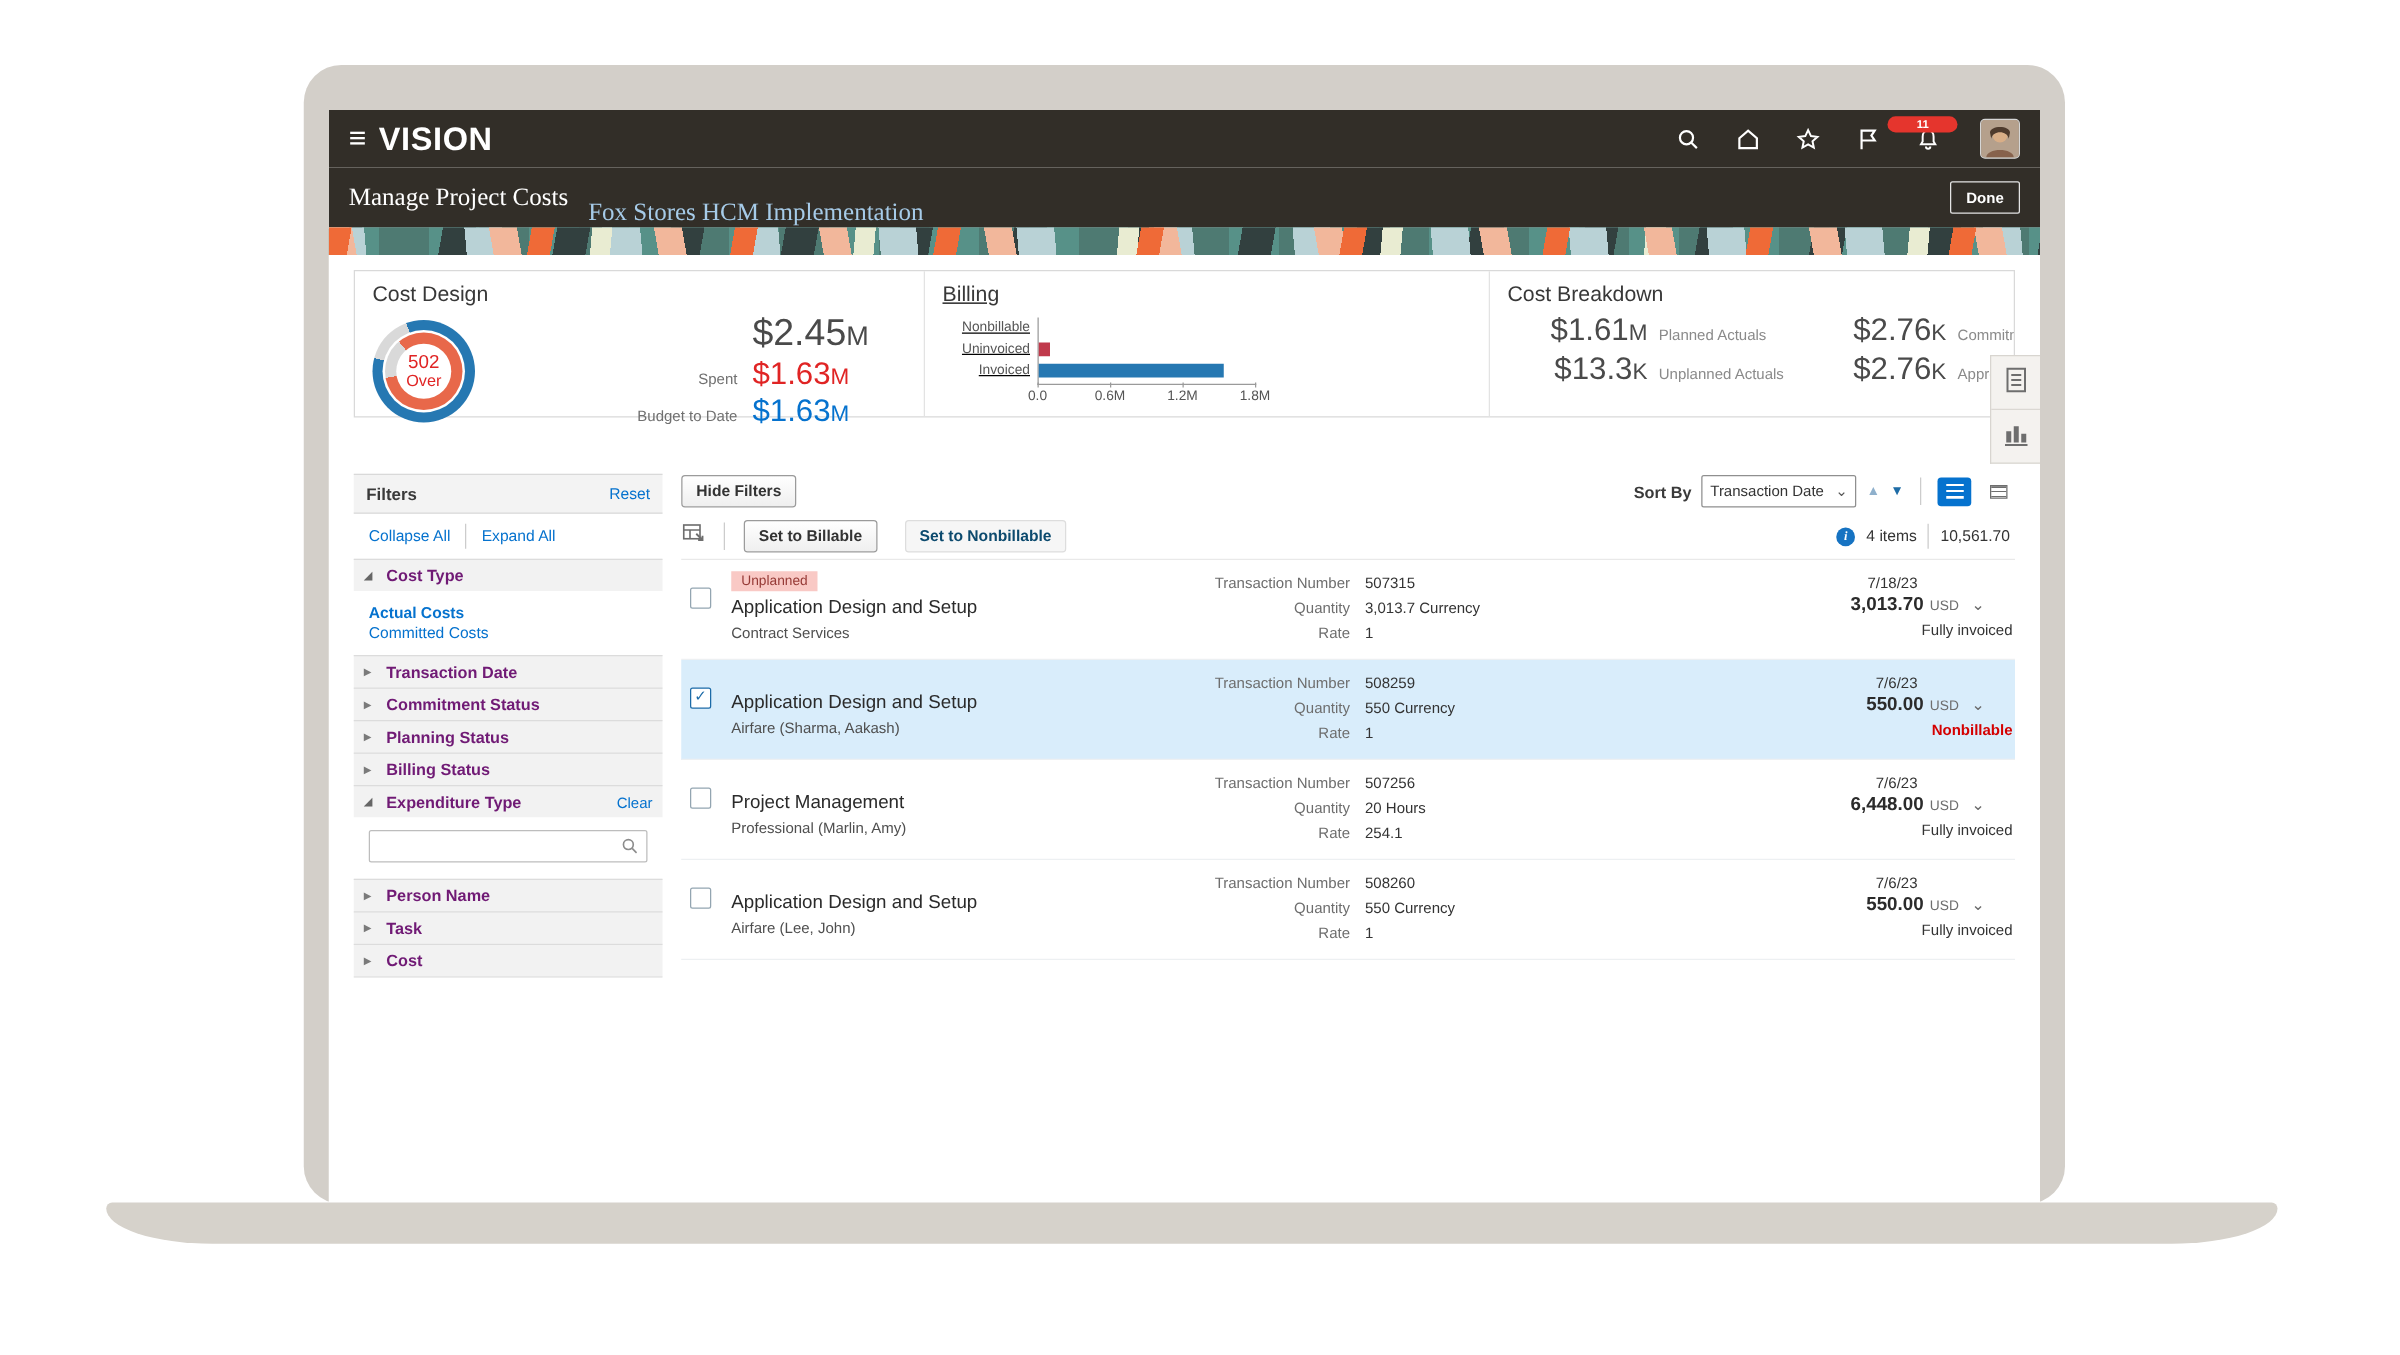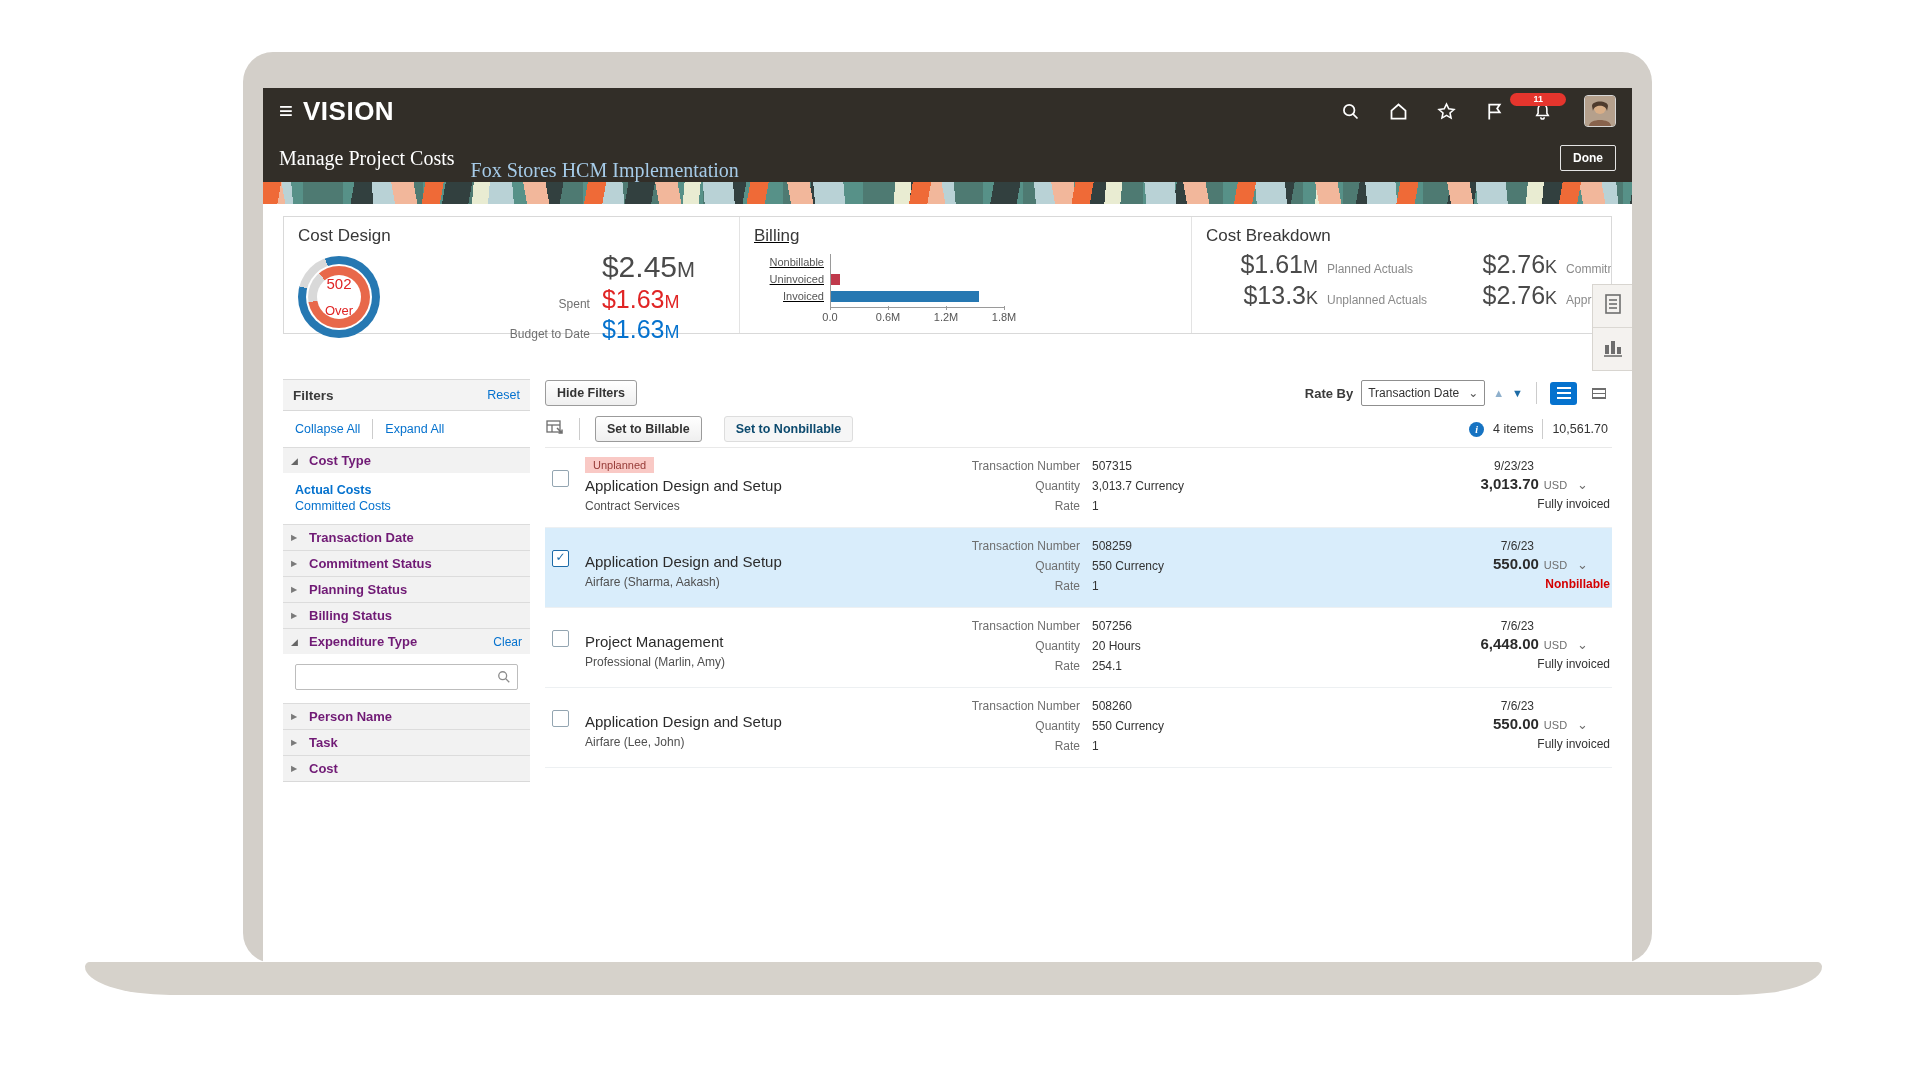--- a/index.html
+++ b/index.html
@@ -51,21 +51,21 @@
   .kpi-billing{width:452px;text-decoration:underline;}
   .kpi-breakdown{flex:1;min-width:0;overflow:hidden;}
 
   .cb-flex{display:flex;align-items:center;gap:6px;}
   .donut{position:relative;width:82px;height:82px;border-radius:50%;flex:none;
     background:conic-gradient(from -20deg,#2678b2 0 305deg,#d9d9d9 305deg 360deg);}
   .d-gap{position:absolute;inset:8px;border-radius:50%;background:#fff;}
   .d-inner{position:absolute;inset:10px;border-radius:50%;
     background:conic-gradient(from -40deg,#e8684a 0 300deg,#d9d9d9 300deg 360deg);}
   .d-center{position:absolute;inset:19px;border-radius:50%;background:#fff;display:flex;flex-direction:column;
-    align-items:center;justify-content:space-between;color:#e02424;line-height:1.15;}
+    align-items:center;justify-content:center;color:#e02424;line-height:1.15;}
   .d-val{font-size:15px;} .d-lbl{font-size:13px;}
   .cb-figures{flex:1;display:grid;grid-template-columns:auto auto;justify-content:end;align-items:baseline;
     column-gap:12px;row-gap:1px;padding-right:30px;}
   .fig-label{font-size:12px;color:#707070;text-align:right;}
   .fig-total{font-size:30px;color:#4a4a4a;}
   .fig-red{font-size:25px;color:#e02424;}
   .fig-blue{font-size:25px;color:#0572ce;}
   .sfx{font-size:.72em;}
 
   
@@ -382,21 +382,21 @@
                   <span class="f-sec-label">Cost</span>
                 </div>
               </div>
         </aside>
 
         <section class="list">
 
           <div class="toolbar1">
             <button class="btn">Hide Filters</button>
             <div class="sort-area">
-              <span class="sort-label">Rate By</span>
+              <span class="sort-label">Sort By</span>
               <div class="select">
                 <span>Transaction Date</span>
                 <span class="sel-chev">⌄</span>
               </div>
               <span class="sort-tri up">▲</span>
               <span class="sort-tri down">▼</span>
               <span class="tb-div"></span>
               <span class="view-btn active">
                     <span class="vlines"></span>
                   </span>
@@ -440,21 +440,21 @@
                     <div>Transaction Number</div>
                     <div>Quantity</div>
                     <div>Rate</div>
                   </div>
                   <div class="col-values">
                     <div>507315</div>
                     <div>3,013.7 Currency</div>
                     <div>1</div>
                   </div>
                   <div class="col-right">
-                    <div class="r-date">9/23/23</div>
+                    <div class="r-date">7/18/23</div>
                     <div class="r-amount">
                       <span class="amt">3,013.70</span>
                       <span class="cur">USD</span>
                       <span class="chev">⌄</span>
                     </div>
                     <div class="r-status">Fully invoiced</div>
                   </div>
                 </div>
                 <div class="row selected no-badge">
                   <div class="col-check">

